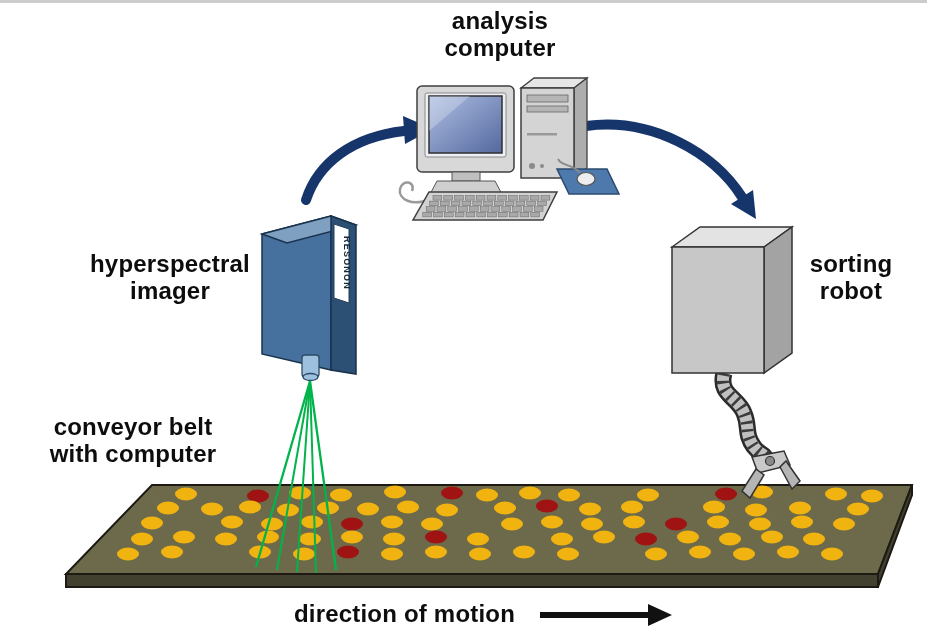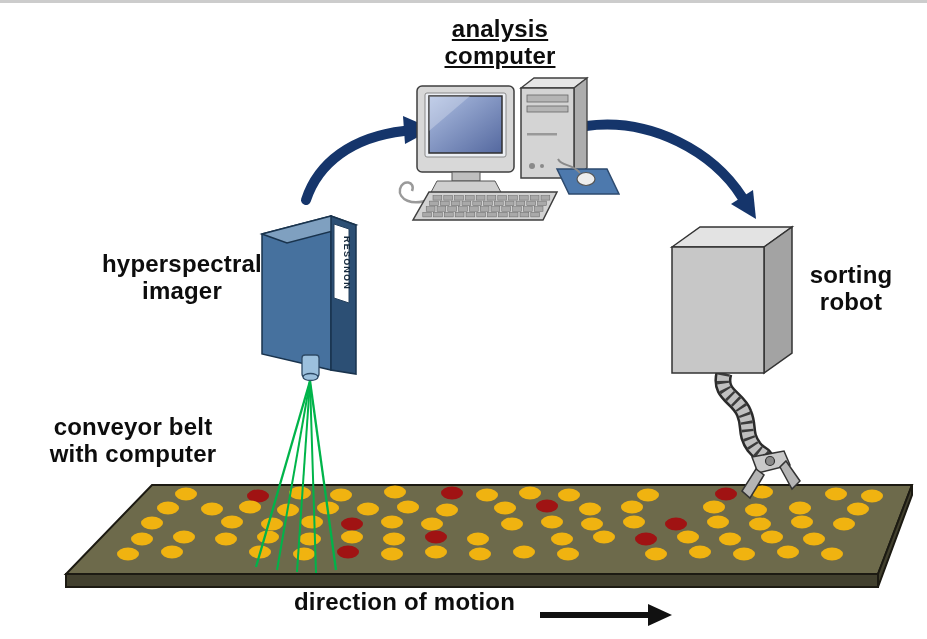--- a/index.html
+++ b/index.html
@@ -231,23 +231,23 @@
       <polygon points="764,244 792,224 792,350 764,370" stroke="#333" stroke-width="1.5" fill="#a3a3a3"></polygon>
       <rect x="672" y="244" width="92" height="126" stroke="#333" stroke-width="1.5" fill="#c7c7c7"></rect>
     </g>
 
     <g>
       <line x1="540" y1="612" x2="648" y2="612" stroke-width="6" stroke="#111111"></line>
       <polygon points="648,601 672,612 648,623" fill="#111111"></polygon>
     </g>
   </svg>
 
-  <div class="lbl" style="left:395px;top:12px;width:210px;text-decoration:underline;">analysis
+  <div class="lbl" style="left:395px;top:4px;width:210px;">analysis
 computer</div>
-  <div class="lbl" style="left:67px;top:247px;width:230px;">hyperspectral
+  <div class="lbl" style="left:55px;top:247px;width:230px;">hyperspectral
 imager</div>
-  <div class="lbl" style="left:792px;top:258px;width:118px;">sorting
+  <div class="lbl" style="left:792px;top:247px;width:118px;">sorting
 robot</div>
   <div class="lbl" style="left:8px;top:410px;width:250px;">conveyor belt
 with computer</div>
-  <div class="lbl" style="left:272px;top:585px;width:265px;">direction of motion</div>
+  <div class="lbl" style="left:272px;top:597px;width:265px;">direction of motion</div>
 
 </div>
 
 </body></html>

